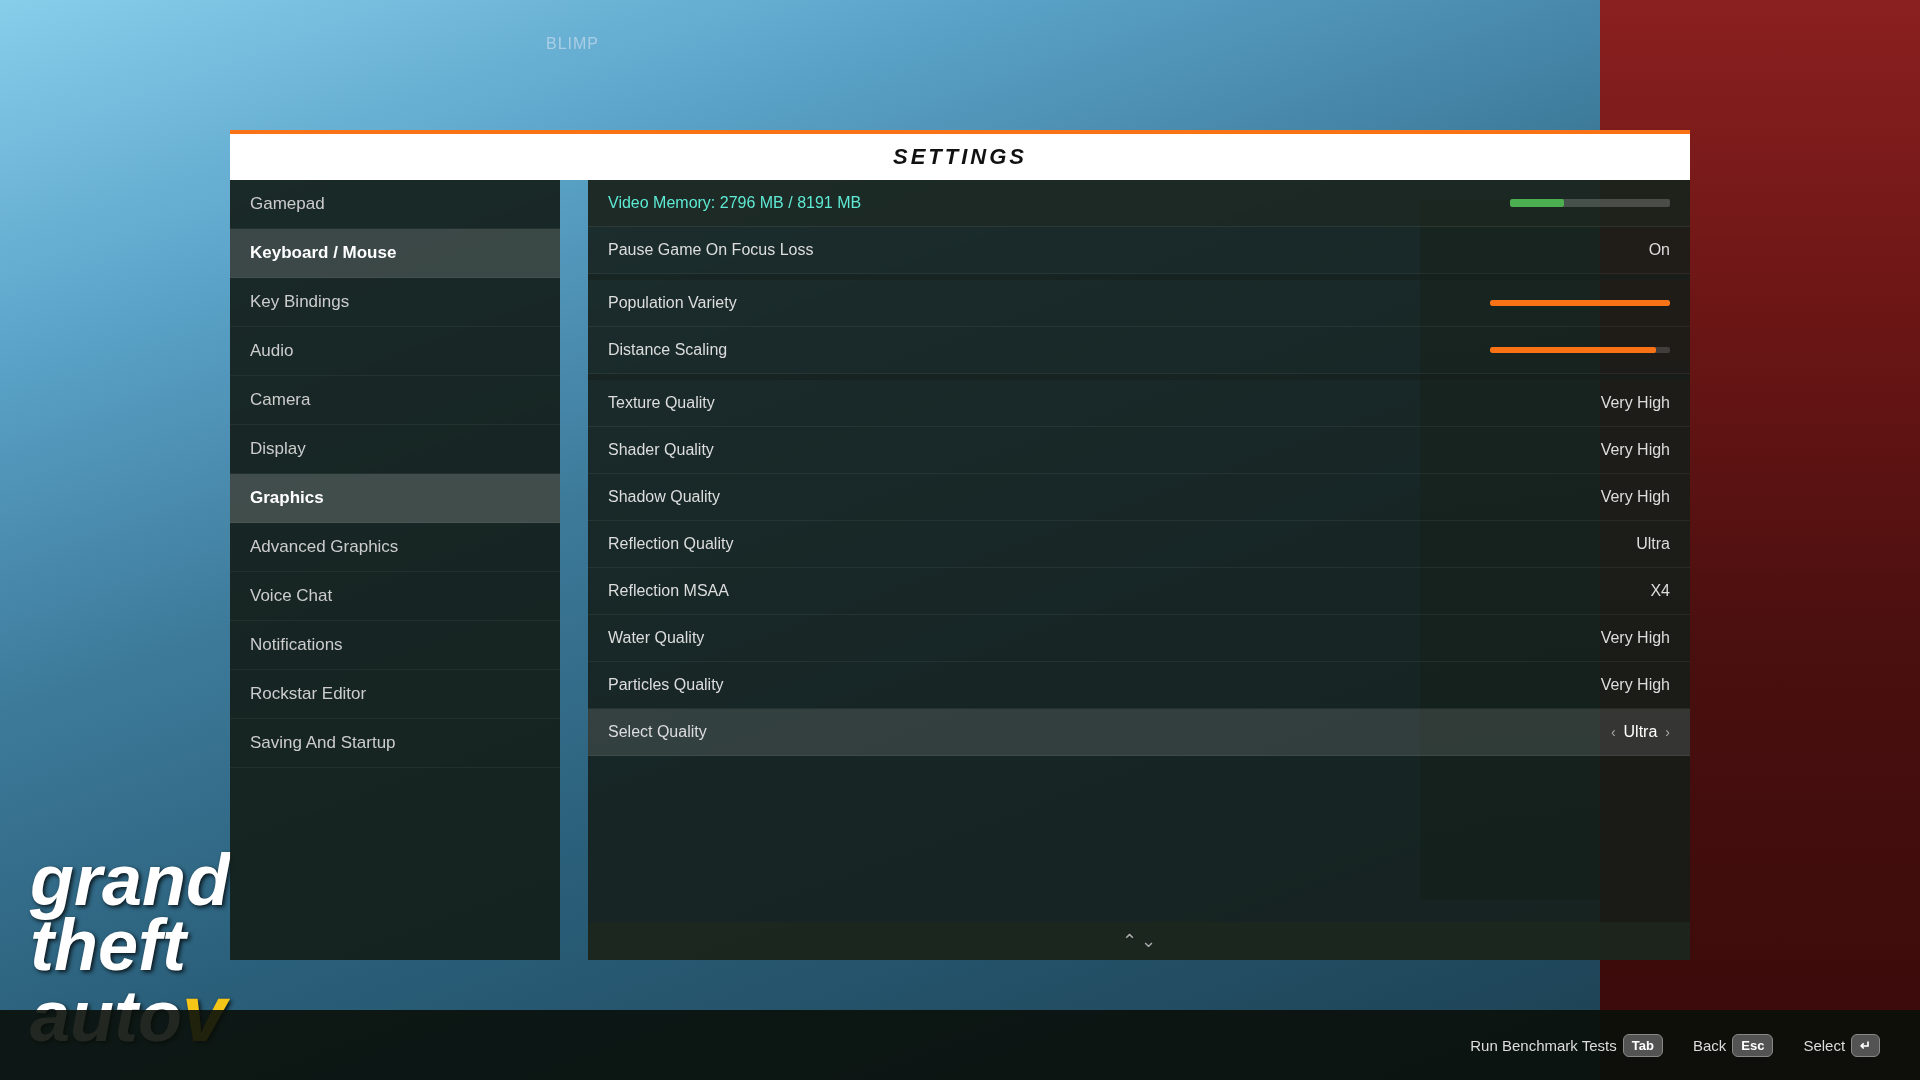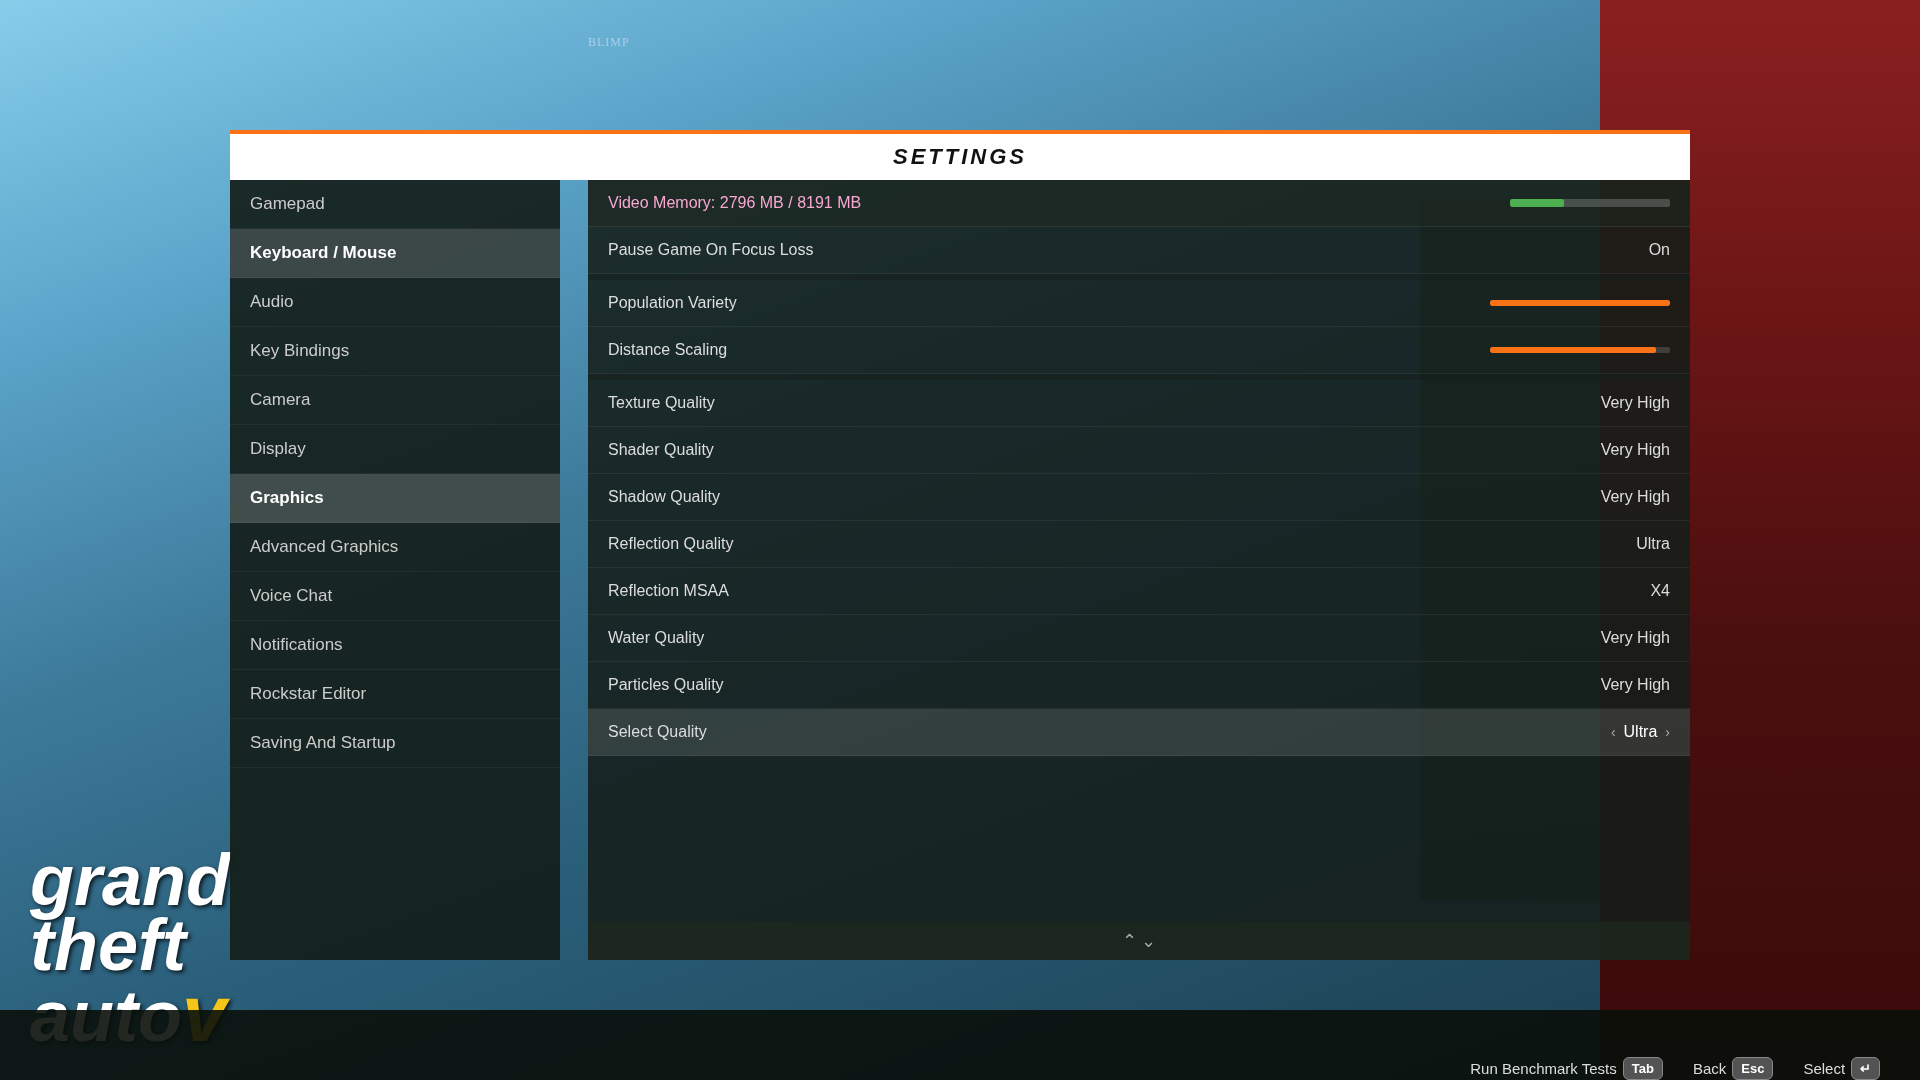--- a/index.html
+++ b/index.html
@@ -142,21 +142,21 @@
     
     .video-memory-row {
       display: flex;
       align-items: center;
       padding: 14px 20px;
       border-bottom: 1px solid rgba(255,255,255,0.08);
       background: rgba(30, 40, 30, 0.5);
     }
 
     .video-memory-label {
-      color: #f9a8d4;
+      color: #5eead4;
       font-size: 16px;
       flex: 1;
     }
 
     .video-memory-bar-container {
       width: 160px;
       height: 8px;
       background: rgba(255,255,255,0.2);
       border-radius: 2px;
       overflow: hidden;
@@ -239,21 +239,21 @@
 
     
     .bottom-bar {
       position: absolute;
       bottom: 0;
       left: 0;
       right: 0;
       height: 70px;
       background: rgba(10, 15, 10, 0.9);
       display: flex;
-      align-items: flex-end;
+      align-items: center;
       justify-content: flex-end;
       padding: 0 40px;
       gap: 30px;
       z-index: 10;
     }
 
     .bottom-action {
       display: flex;
       align-items: center;
       gap: 6px;
@@ -268,26 +268,25 @@
       border-radius: 6px;
       font-size: 13px;
       color: white;
       font-weight: 600;
     }
 
     
     .blimp {
       position: absolute;
       top: 35px;
-      left: 588px;
+      left: 546px;
       color: rgba(200, 220, 240, 0.7);
-      font-size: 12px;
+      font-size: 16px;
       z-index: 3;
       letter-spacing: 1px;
-      font-family: Liberation Serif, serif;
     }
   </style>
 </head>
 <body>
 
 <div class="bg"></div>
 <div class="bg-containers-right"></div>
 <div class="bg-containers-left-dark"></div>
 
 <div class="blimp">BLIMP</div>
@@ -304,22 +303,22 @@
 
   <div class="settings-title-bar">
     <span class="settings-title">SETTINGS</span>
   </div>
 
   <div class="settings-content">
 
     <div class="settings-nav">
       <div class="nav-item">Gamepad</div>
       <div class="nav-item active">Keyboard / Mouse</div>
+      <div class="nav-item">Key Bindings</div>
       <div class="nav-item">Audio</div>
-      <div class="nav-item">Key Bindings</div>
       <div class="nav-item">Camera</div>
       <div class="nav-item">Display</div>
       <div class="nav-item" style="background:rgba(255,255,255,0.18);color:white;font-weight:600;">Graphics</div>
       <div class="nav-item">Advanced Graphics</div>
       <div class="nav-item">Voice Chat</div>
       <div class="nav-item">Notifications</div>
       <div class="nav-item">Rockstar Editor</div>
       <div class="nav-item">Saving And Startup</div>
     </div>
 

